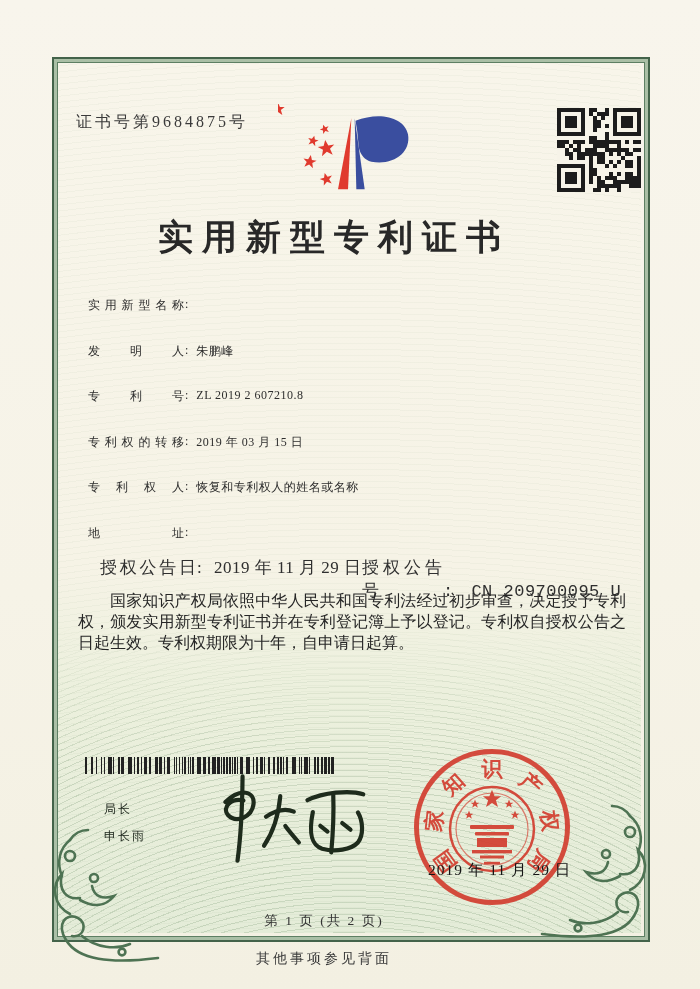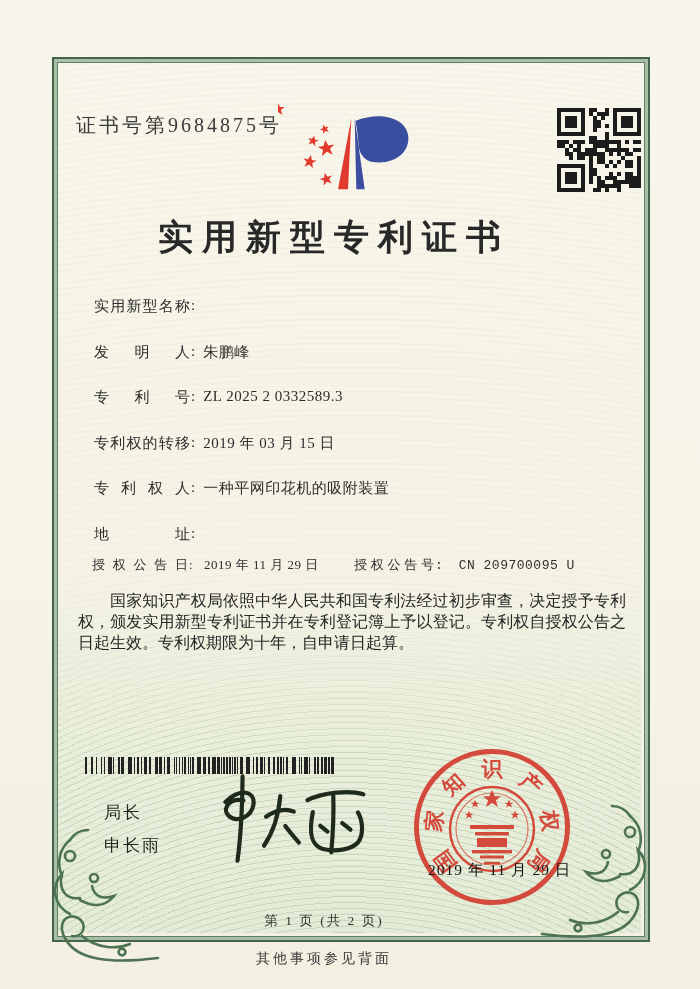--- a/index.html
+++ b/index.html
@@ -11,39 +11,39 @@
          border:2px solid #43634a;
          box-shadow:inset 0 0 0 3px #aabfa6, inset 0 0 0 4px #5d7f63;}
   .frame-fill{position:absolute;left:57px;top:62px;width:584px;height:871px;
          background:
            repeating-radial-gradient(circle at 50% 290%, rgba(110,145,105,.05) 0 1px, transparent 1px 6px),
            linear-gradient(180deg,#f8f5ea 0%,#f6f3e6 58%,#ecf0dd 72%,#e4ecd8 100%);}
   .waves{position:absolute;left:57px;top:620px;width:584px;height:313px;
          background:repeating-radial-gradient(circle at 50% 240%, rgba(104,140,100,.22) 0 1px, transparent 1px 6px);
          -webkit-mask-image:linear-gradient(180deg,transparent 0,black 45%);
          mask-image:linear-gradient(180deg,transparent 0,black 45%);}
-  .cert-no{position:absolute;left:76px;top:112px;font-size:20px;letter-spacing:3px;color:#3a3a3a;}
+  .cert-no{position:absolute;left:76px;top:112px;font-size:16px;letter-spacing:3px;color:#3a3a3a;}
   .logo{position:absolute;left:278px;top:104px;width:150px;height:102px;}
   .qr{position:absolute;left:557px;top:108px;width:84px;height:84px;background:#f6f3e8;}
   .title{position:absolute;left:0;top:214px;width:100%;text-align:center;
          font-size:35px;font-weight:600;letter-spacing:9px;color:#282828;transform:translateX(-16px);}
   
-  .fields{position:absolute;left:88px;top:297px;width:540px;font-size:15px;color:#2d2d2d;margin-left:6px;}
+  .fields{position:absolute;left:88px;top:297px;width:540px;font-size:12px;color:#2d2d2d;}
   .frow{position:relative;height:45.5px;display:flex;align-items:flex-start;font-weight:500;}
   .flabel{display:inline-block;width:96px;text-align:justify;text-align-last:justify;}
   .fcolon{margin:0 8px 0 1px;}
   .fvalue{letter-spacing:.5px;}
-  .grant-row{position:absolute;left:92px;top:556px;width:560px;font-size:13px;font-weight:500;}
+  .grant-row{position:absolute;left:100px;top:556px;width:560px;font-size:17px;font-weight:500;}
   .grant-no{position:absolute;left:262px;top:0;font-family:Liberation Mono, monospace;}
   .grant-no .flabel{width:80px;}
   .body-text{position:absolute;left:78px;top:591px;width:548px;font-size:16px;
              line-height:20.8px;text-align:justify;color:#262626;}
   .body-text p{margin:0;text-indent:2em;}
   .barcode{position:absolute;left:85px;top:757px;width:250px;height:17px;}
-  .director{position:absolute;left:104px;top:801px;font-size:17px;color:#20291f;}
+  .director{position:absolute;left:104px;top:801px;font-size:12px;color:#20291f;}
   .director div{margin-bottom:10px;letter-spacing:2px;}
   .signature{position:absolute;left:196px;top:768px;width:178px;height:98px;transform:rotate(-2deg);}
   
   .seal{position:absolute;left:414px;top:749px;width:156px;height:156px;opacity:.9;}
   .seal .rim{position:absolute;inset:0;border:5px solid #d23a2c;border-radius:50%;}
   .seal .ring{position:absolute;inset:0;}
   .seal .ring span{position:absolute;left:50%;top:50%;width:24px;height:26px;margin:-13px 0 0 -12px;
         font-size:21px;font-weight:700;color:#d23a2c;text-align:center;line-height:26px;
         font-family:"Liberation Serif",serif;}
   .emblem{position:absolute;left:50%;top:50%;transform:translate(-50%,-50%);}
@@ -237,31 +237,31 @@
         <span class="fcolon">:</span>
     </div>
     <div class="frow">
       <span class="flabel">发明人</span>
         <span class="fcolon">:</span>
       <span class="fvalue">朱鹏峰</span>
     </div>
     <div class="frow">
       <span class="flabel">专利号</span>
         <span class="fcolon">:</span>
-      <span class="fvalue">ZL 2025 2 0332589.3</span>
+      <span class="fvalue">ZL 2019 2 607210.8</span>
     </div>
     <div class="frow">
       <span class="flabel">专利权的转移</span>
         <span class="fcolon">:</span>
       <span class="fvalue">2019 年 03 月 15 日</span>
     </div>
     <div class="frow">
       <span class="flabel">专利权人</span>
         <span class="fcolon">:</span>
-      <span class="fvalue">一种平网印花机的吸附装置</span>
+      <span class="fvalue">恢复和专利权人的姓名或名称</span>
     </div>
     <div class="frow">
       <span class="flabel">地址</span>
         <span class="fcolon">:</span>
     </div>
   </div>
 
   <div class="grant-row">
     <span>
       <span class="flabel">授权公告日</span><span class="fcolon">:</span>

